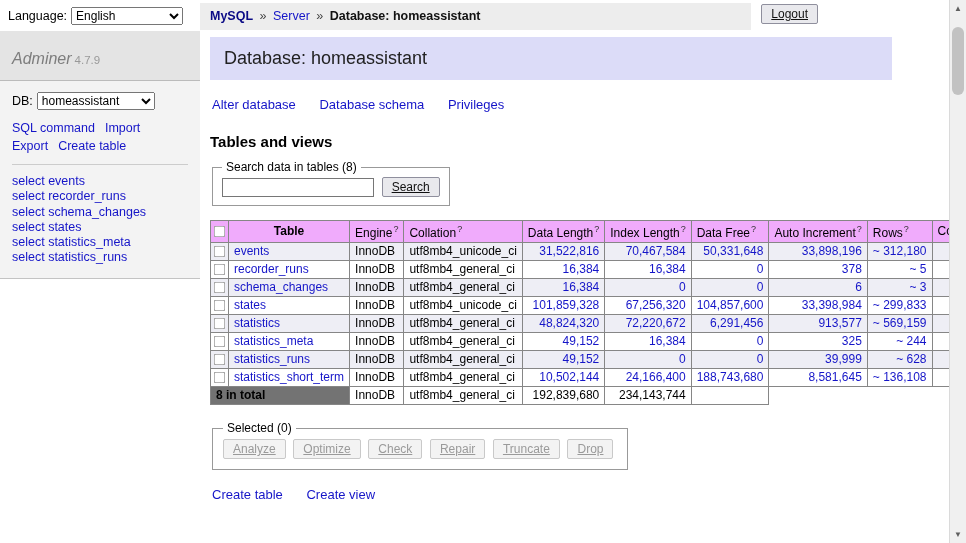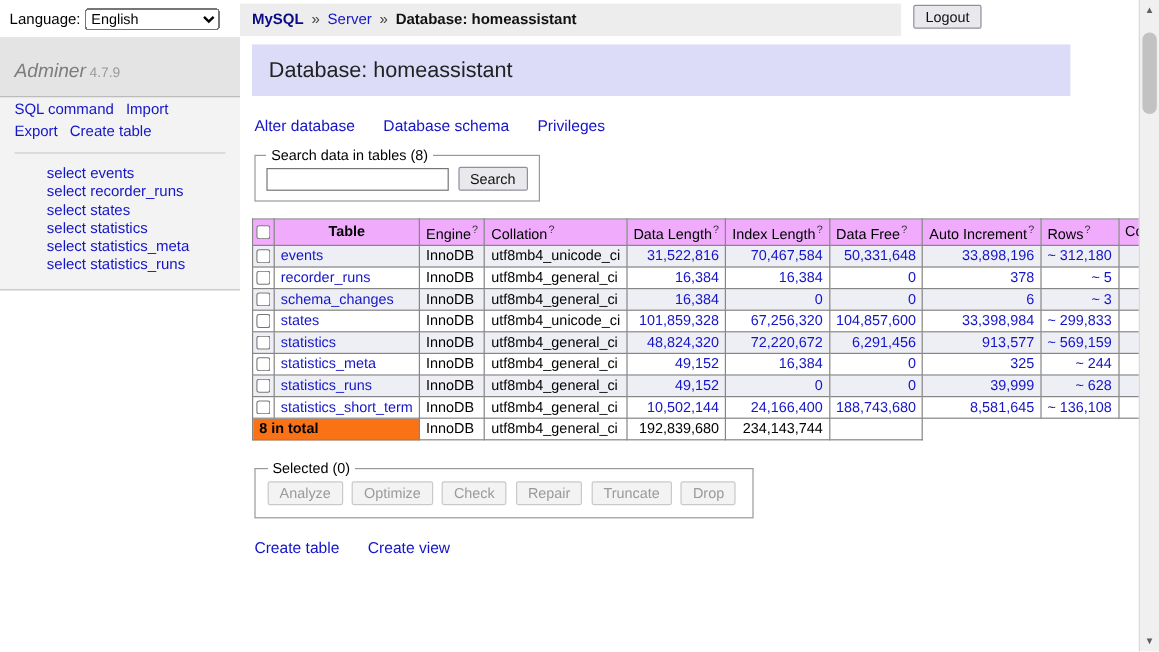--- a/index.html
+++ b/index.html
@@ -25,33 +25,33 @@
   .appname { font-style:italic; font-size:16px; color:#7d7d7d; }
   .ver { font-size:11.5px; color:#999; margin-left:3px; }
   .dbrow { padding:11px 12px 8px; font-size:12.5px; }
   .dbrow select { width:118px; font-size:12px; margin-left:4px; }
   .mainlinks {
     margin:2px 12px 0; padding-bottom:9px; border-bottom:1px solid #ccc;
     font-size:12.5px; line-height:1.4;
   }
   .mainlinks a { margin-right:10px; }
   .tablelist { padding:9px 12px 12px; font-size:12.5px; }
-  .tablelist a { display:block; line-height:1.22;margin-left:27px; }
+  .tablelist a { display:block; line-height:1.22; }
 
   
   .maincol { flex:1; min-width:0; padding-right:14px; }
   .topbar { display:flex; align-items:flex-start; gap:10px; padding-top:3px; }
   .breadcrumb { flex:1; background:#ededed; padding:6px 10px 7px; font-size:12.5px; }
   .breadcrumb .bc-strong { font-weight:bold; color:#0b0b86; }
   .breadcrumb .sep { color:#444; margin:0 3px; }
   .breadcrumb .current { font-weight:bold; color:#111; }
   .btn {
     font-family:"Liberation Sans", sans-serif; font-size:12px;
     padding:2px 9px; background:#e9e9ed; border:1px solid #8f8f9d;
-    border-radius:2px; color:#111; cursor:pointer;
+    border-radius:2px; color:#111; cursor:pointer;text-decoration:underline;
   }
   .btn:disabled { color:#9a9a9a; background:#f3f3f3; border-color:#c9c9c9; cursor:default; }
   .topbar .btn { margin-top:1px; }
 
   .content { width:692px; padding-left:10px; }
   h2 {
     background:#dcdcf8; color:#222; font-weight:normal; font-size:18px;
     padding:11px 14px; margin:7px 0 0;
   }
   .actions { margin:17px 0 0 2px; font-size:13px; }
@@ -71,21 +71,21 @@
   .data th, .data td { border:1px solid #868686; padding:1px 5px; line-height:15px; white-space:nowrap; }
   .data thead td, .data thead th { background:#f0abfc; font-weight:normal; text-align:left; }
   .data thead th.tname-h { font-weight:bold; text-align:center; }
   .data td.check, .data thead td.check { width:18px; text-align:center; padding:1px 2px; }
   .data input[type=checkbox] { transform:scale(.9); vertical-align:middle; }
   sup.help { font-size:9px; color:#333; margin-left:1px; }
   .data tbody th { text-align:left; font-weight:bold; }
   .data tbody th a { font-weight:normal; }
   .data tbody tr:nth-child(odd) { background:#eeeef5; }
   .data td.num { text-align:right; }
-  .data tfoot th { text-align:left; background:#f97316; }
+  .data tfoot th { text-align:left; background:#737373; }
   .data tfoot td, .data tfoot th { font-size:12px; }
   .data td.nob { border:none; background:transparent; }
   col.c-table { width:100px; } col.c-engine { width:46px; } col.c-coll { width:96px; }
   col.c-dlen { width:70px; } col.c-ilen { width:72px; } col.c-free { width:62px; }
   col.c-ai { width:80px; } col.c-rows { width:58px; } col.c-com { width:54px; }
 
   .selectedbox { margin:16px 0 0 2px; padding:4px 10px 10px; }
   .btnrow .btn { margin-right:4px; }
   .moverow { margin-top:10px; font-size:12.5px; }
   .moverow select { width:132px; font-size:12px; margin:0 4px; }
@@ -111,29 +111,32 @@
 <div class="app">
 
   <div class="left">
     <div class="lang-row">
       <span>Language:</span><select><option>English</option></select>
     </div>
     <div class="sidebar">
       <h1>
         <span class="appname">Adminer</span><span class="ver">4.7.9</span>
       </h1>
+      <div class="dbrow">
+        <span>DB:</span><select><option>homeassistant</option></select>
+      </div>
       <p class="mainlinks">
         <a href="#">SQL command</a><a href="#">Import</a><br>
         <a href="#">Export</a><a href="#">Create table</a>
       </p>
       <p class="tablelist">
           <a href="#">select events</a>
           <a href="#">select recorder_runs</a>
+          <a href="#">select schema_changes</a>
           <a href="#">select states</a>
-          <a href="#">select statistics</a>
           <a href="#">select statistics_meta</a>
           <a href="#">select statistics_runs</a>
         </p>
     </div>
   </div>
 
   <div class="maincol">
     <div class="topbar">
       <div class="breadcrumb">
         <a href="#" class="bc-strong">MySQL</a>
@@ -147,20 +150,21 @@
 
     <div class="content">
       <h2>Database: homeassistant</h2>
 
       <p class="actions">
         <a href="#">Alter database</a>
         <a href="#">Database schema</a>
         <a href="#">Privileges</a>
       </p>
 
+      <h3>Tables and views</h3>
 
       <fieldset class="searchbox">
         <legend>Search data in tables (8)</legend>
         <input type="text" value="" style="">
         <button class="btn">Search</button>
       </fieldset>
 
       <table class="data">
         <colgroup>
           <col style="width:20px">

